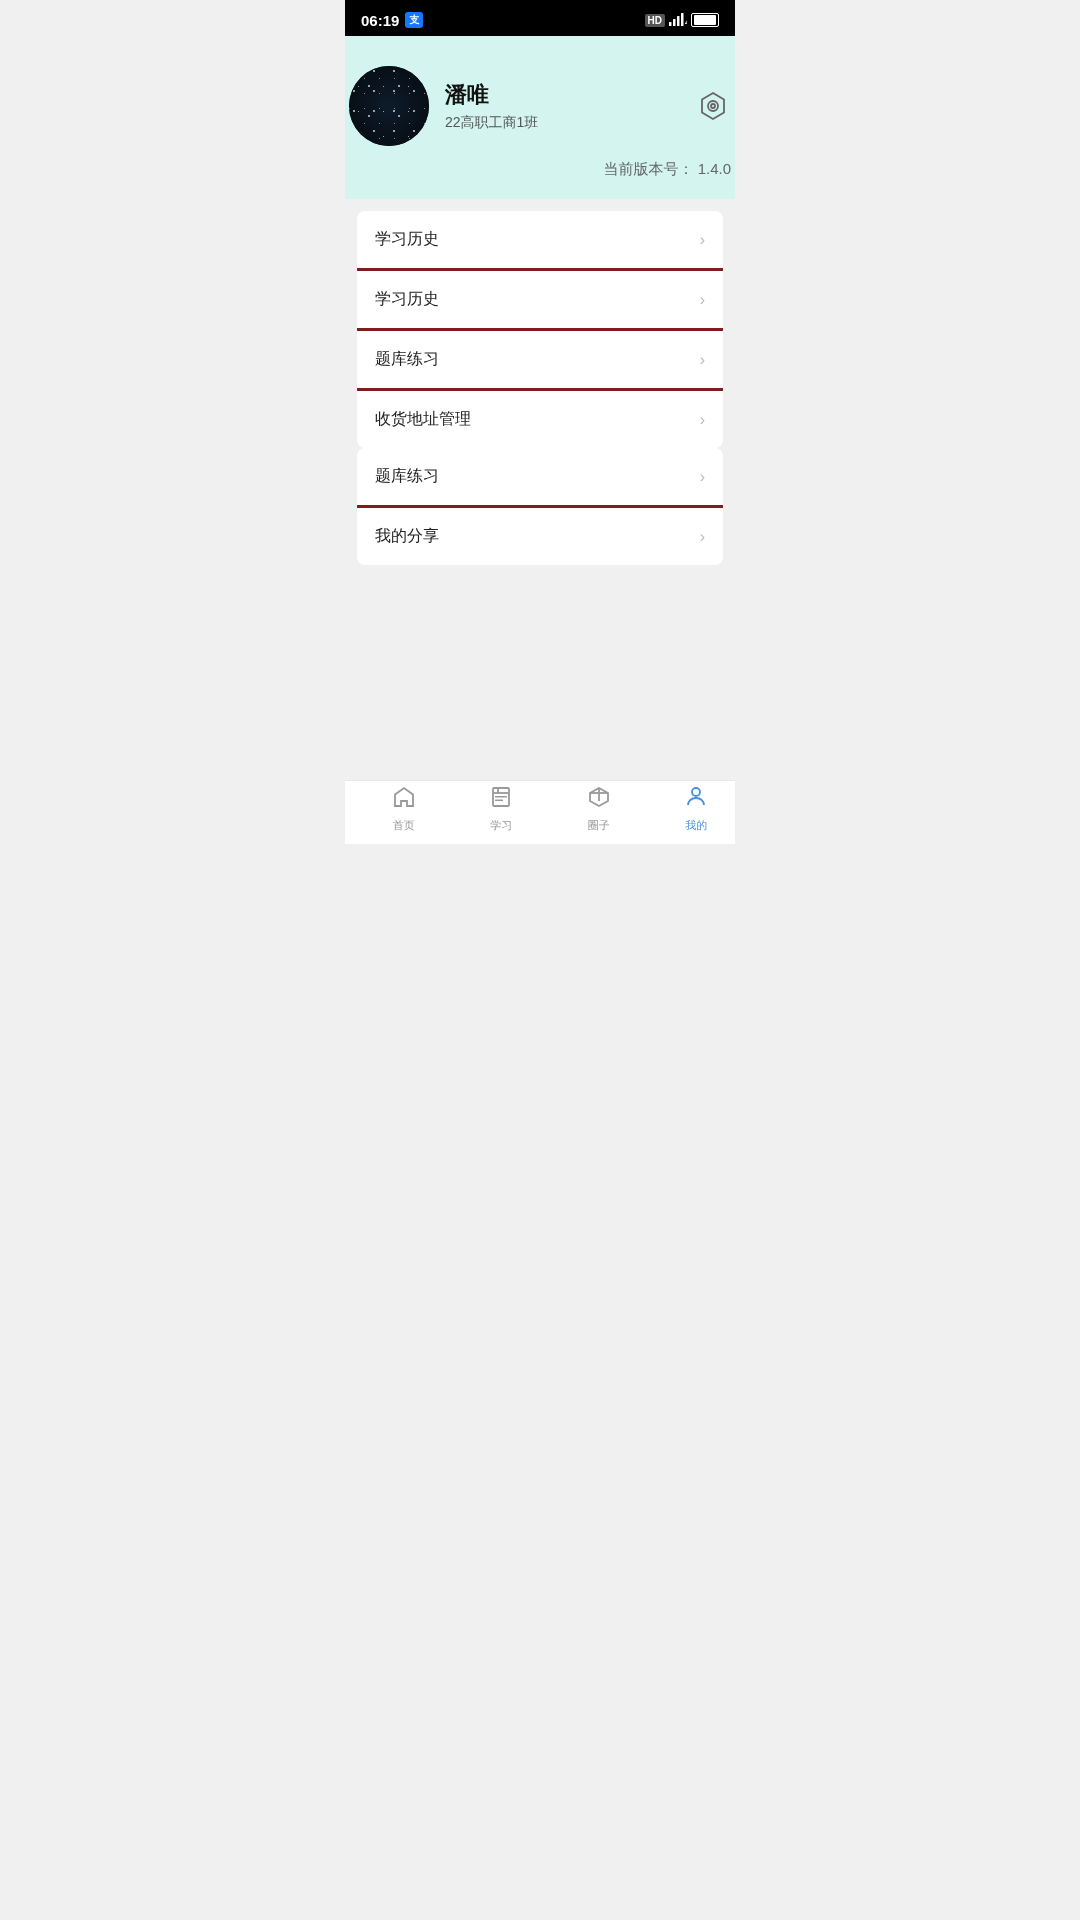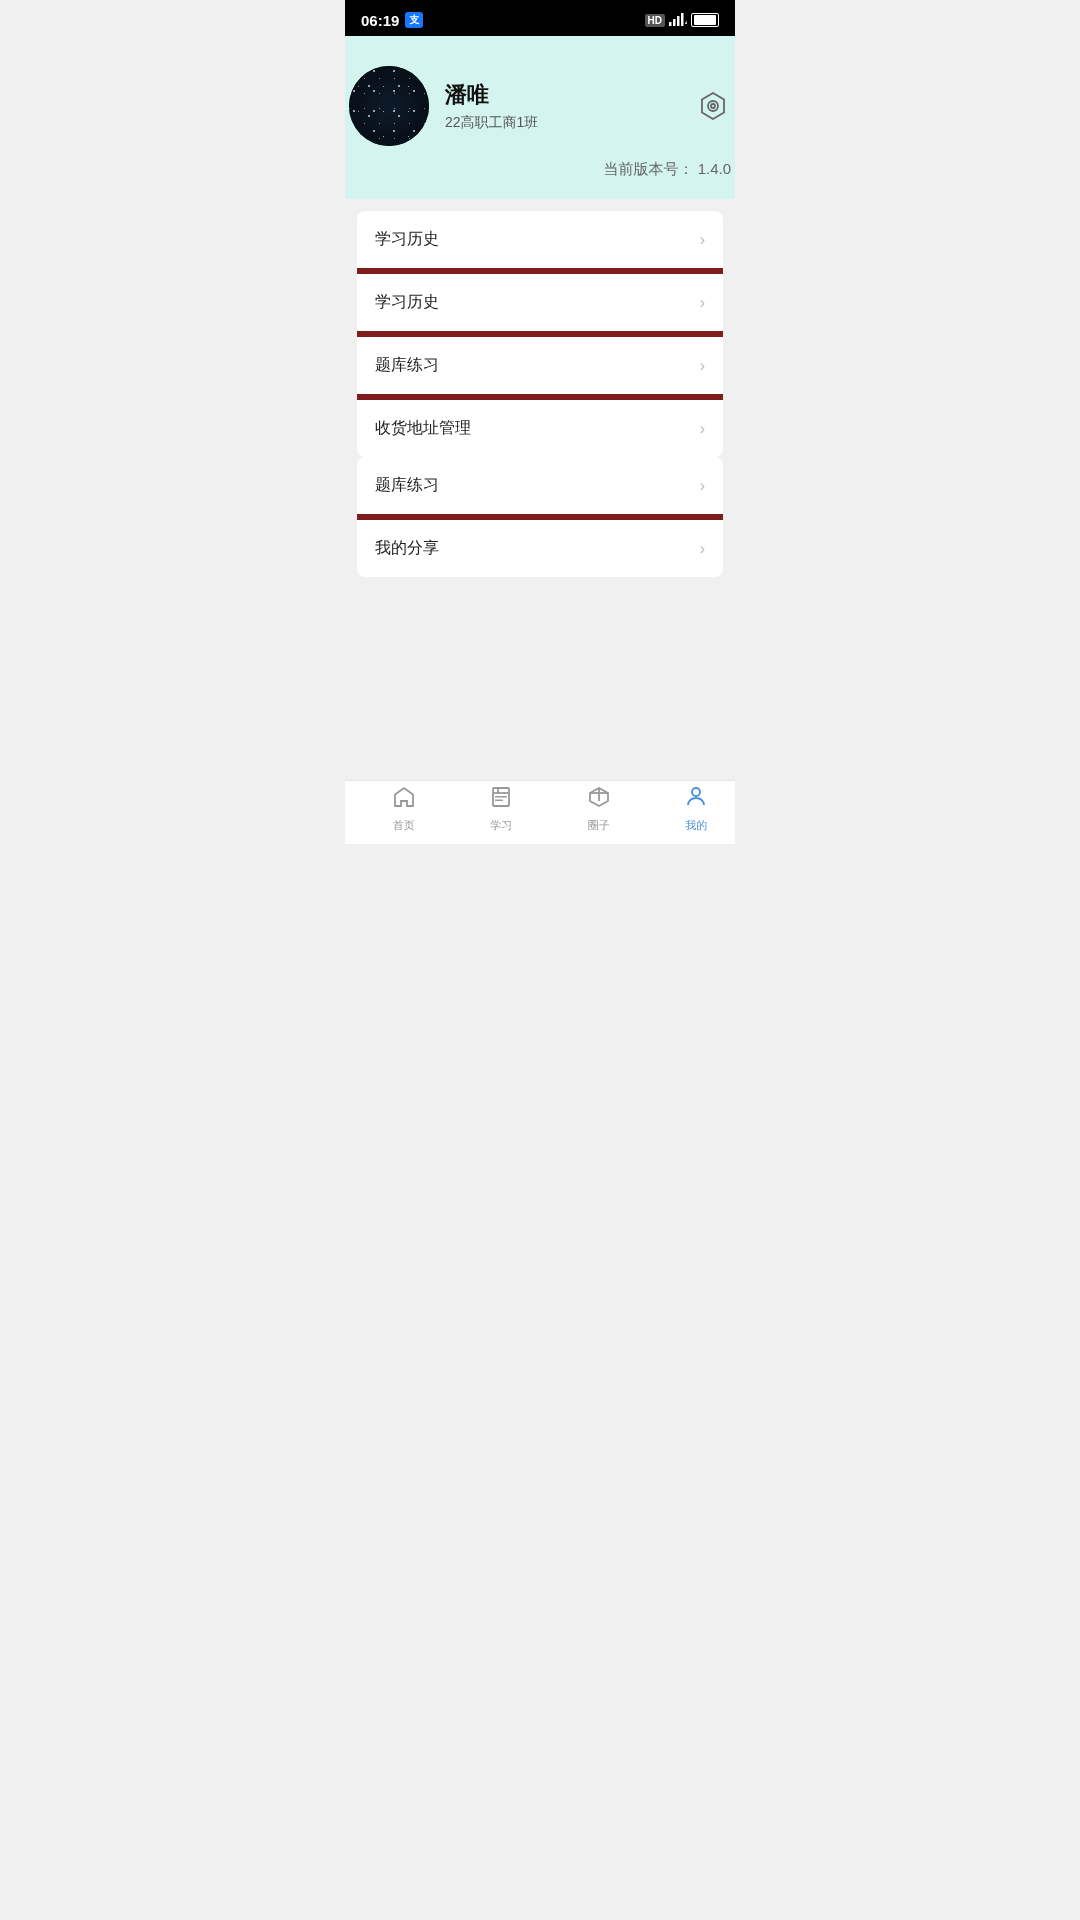--- a/index.html
+++ b/index.html
@@ -134,21 +134,21 @@
       background: #fff;
       margin: 12px 12px 0;
       border-radius: 8px;
       overflow: hidden;
     }
     .menu-item {
       display: flex;
       align-items: center;
       justify-content: space-between;
       padding: 18px 18px;
-      border-bottom: 6px solid #7f1d1d;
+      border-bottom: 3px solid #7f1d1d;
       cursor: pointer;
     }
     .menu-item:last-child {
       border-bottom: none;
     }
     .menu-item-label {
       font-size: 16px;
       color: #222;
     }
     .chevron {

